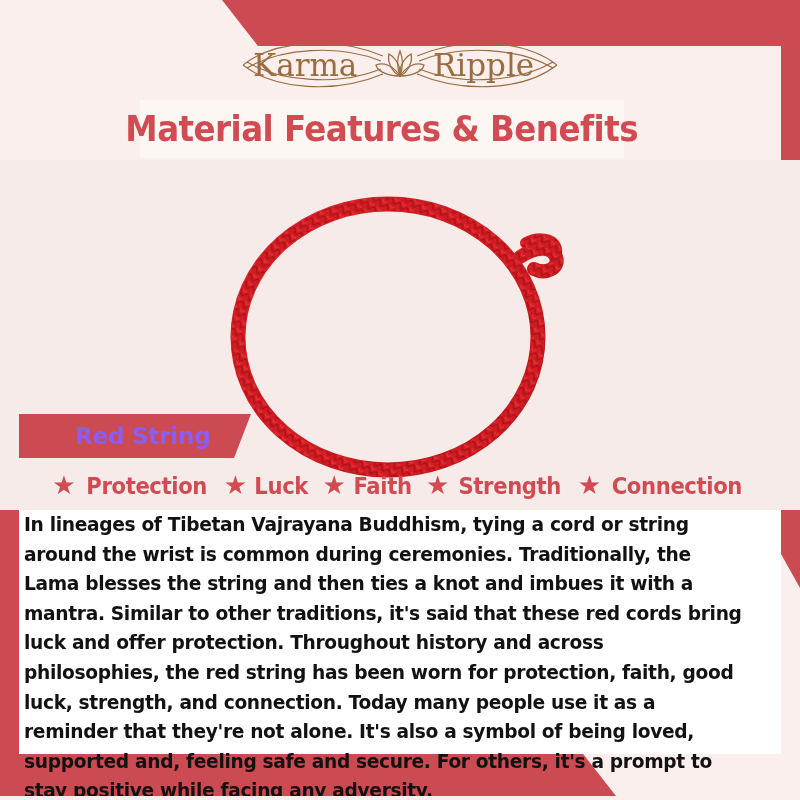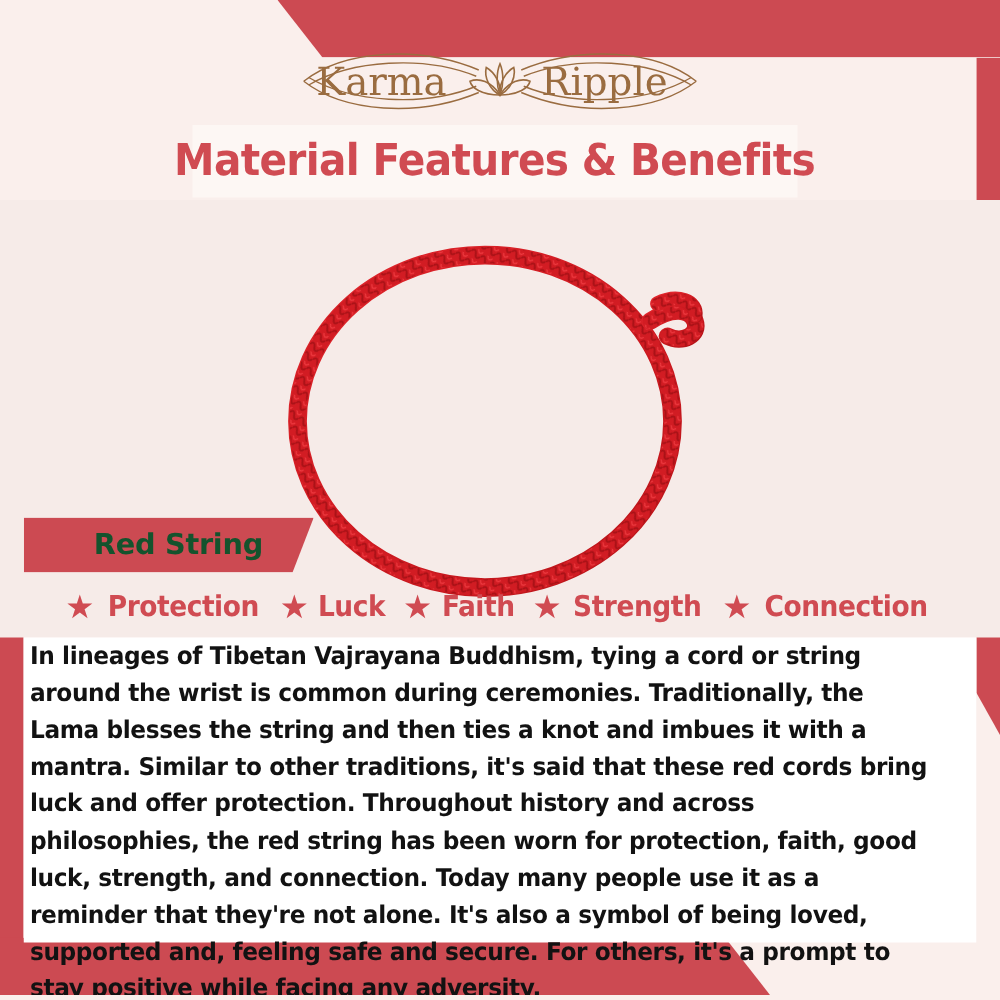--- a/index.html
+++ b/index.html
@@ -74,21 +74,21 @@
     display: flex;
     align-items: center;
     justify-content: center;
   }
   .logo-svg { display: block; }
 
   
   .title-strip {
     position: absolute;
     top: 100px;
-    left: 154px;
+    left: 140px;
     width: 484px;
     height: 58px;
     background: #fdf7f4;
     display: flex;
     align-items: center;
     justify-content: center;
   }
   .title-text {
     font-family: "DejaVu Sans", sans-serif;
     font-weight: bold;
@@ -136,21 +136,21 @@
     left: 19px;
     width: 215px;
     height: 44px;
     display: flex;
     align-items: center;
     padding-left: 56px;
     box-sizing: border-box;
     font-family: "DejaVu Sans", sans-serif;
     font-weight: bold;
     font-size: 23px;
-    color: #14532d;
+    color: #8b5cf6;
     letter-spacing: -0.2px;
   }
 
   
   .features {
     position: absolute;
     top: 462px;
     left: 19px;
     width: 762px;
     height: 48px;

